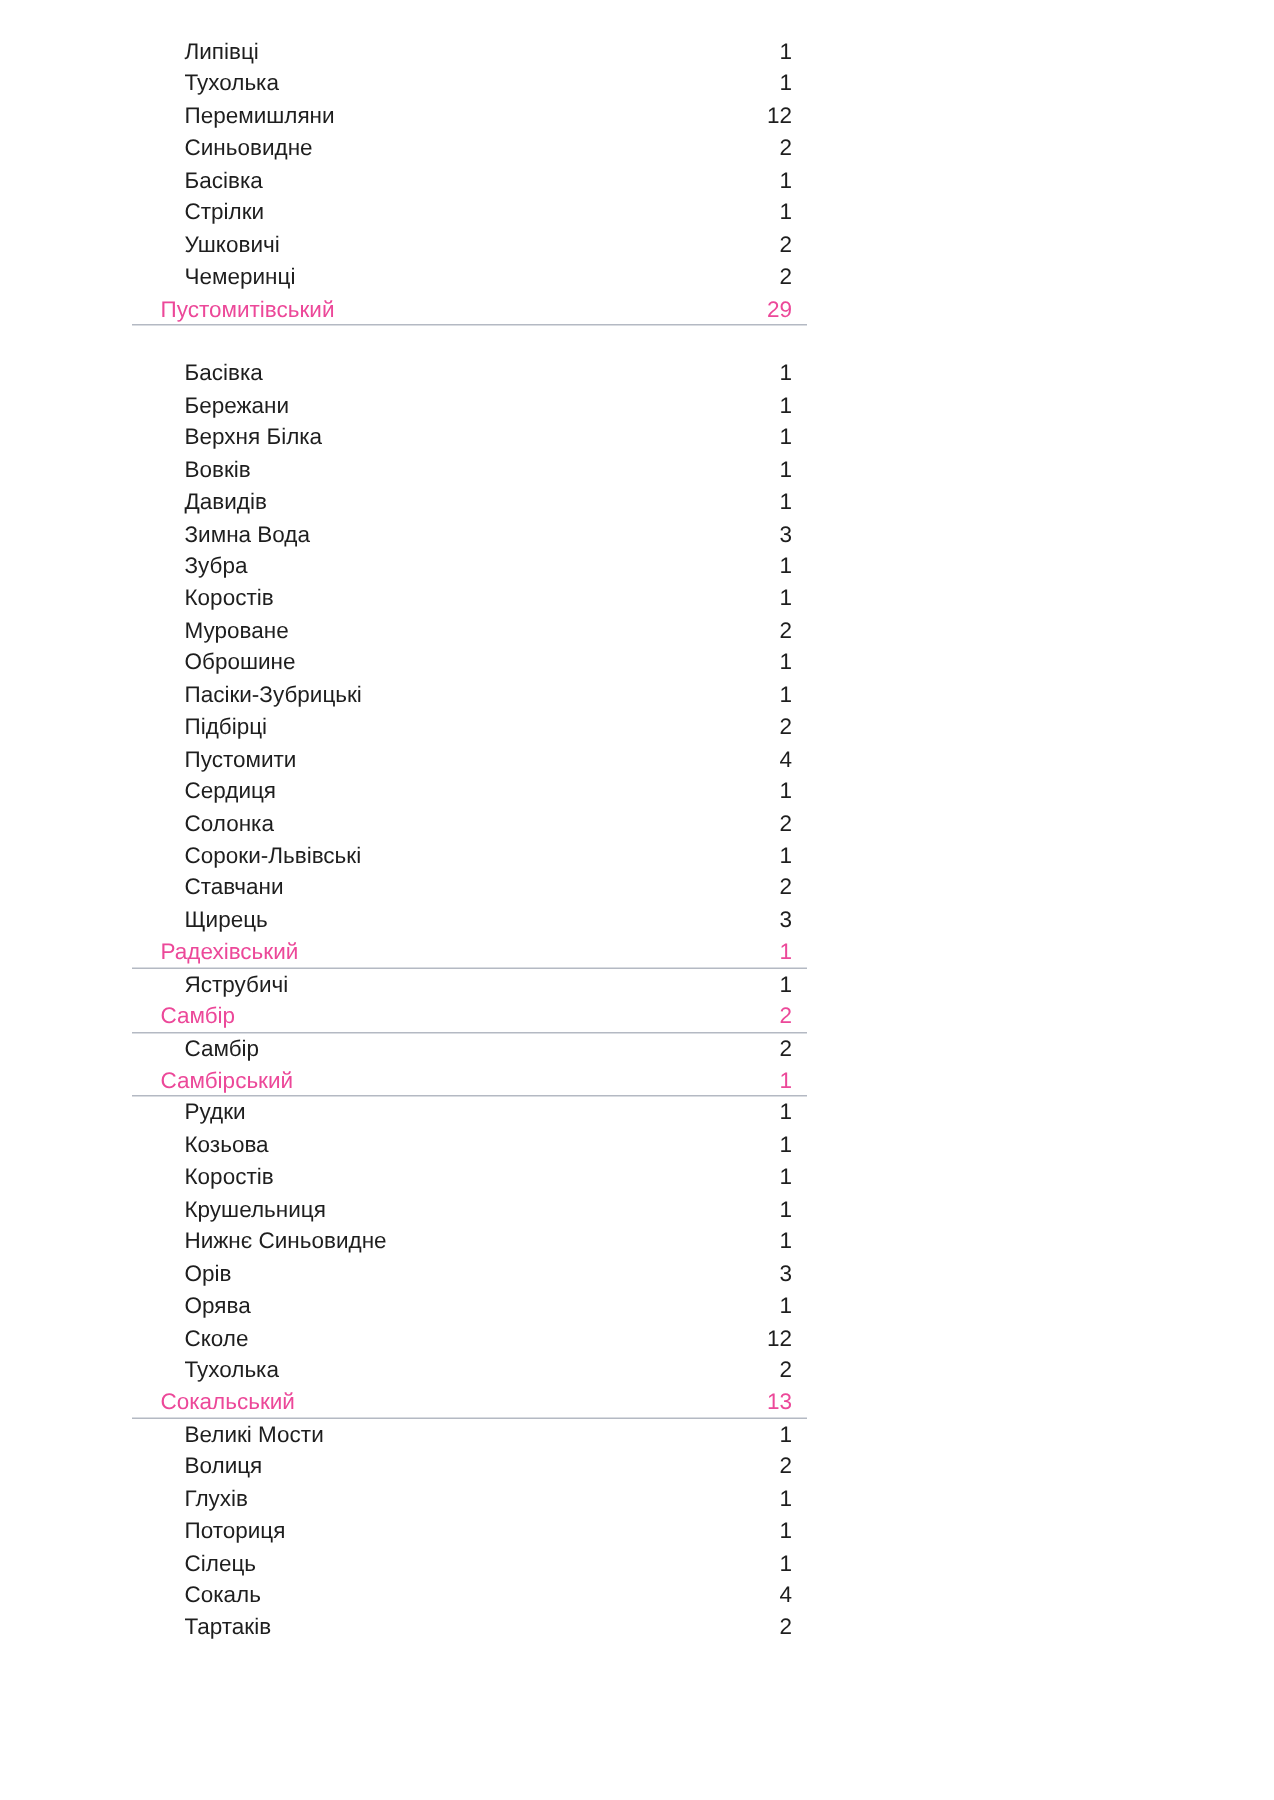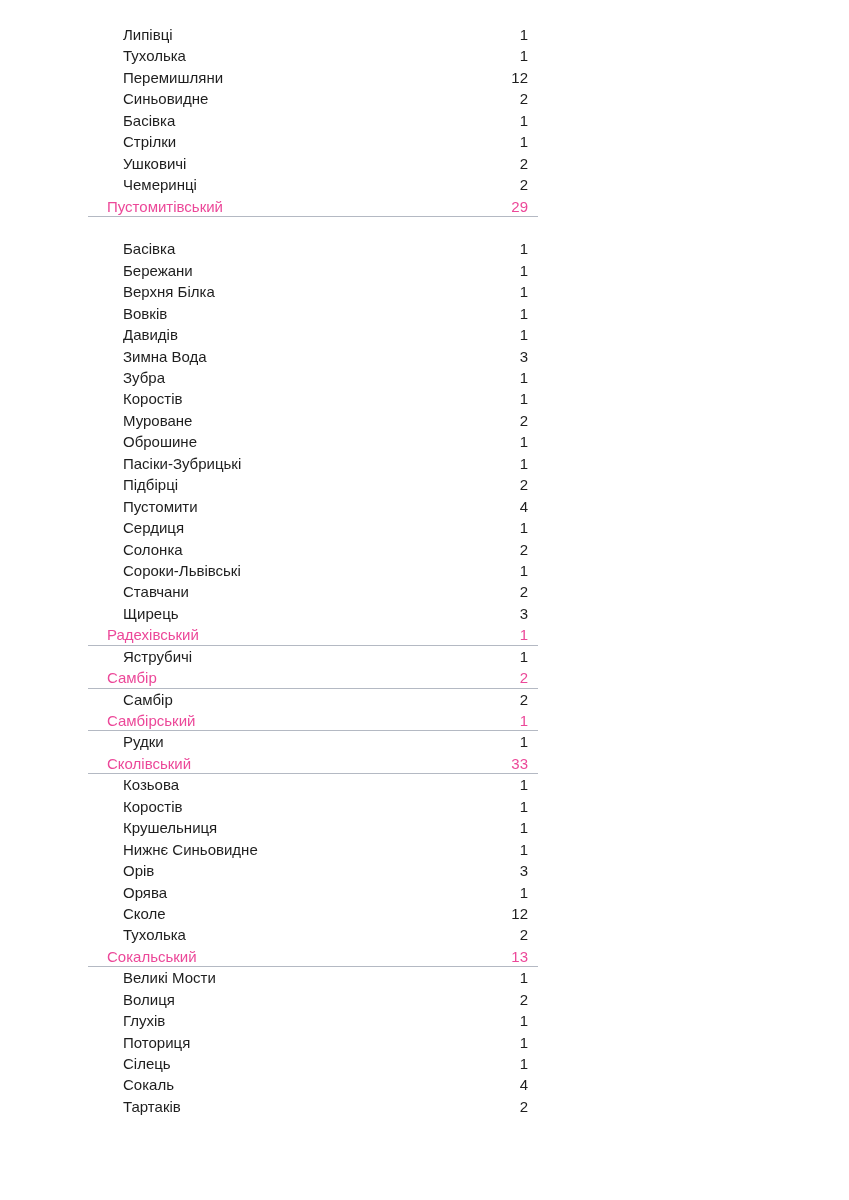--- a/index.html
+++ b/index.html
@@ -191,24 +191,20 @@
         <span class="count">2</span>
       </div>
       <div class="row district">
         <span class="name">Самбірський</span>
         <span class="count">1</span>
       </div>
       <div class="row">
         <span class="name">Рудки</span>
         <span class="count">1</span>
       </div>
-      <div class="row district">
-        <span class="name">Сколівський</span>
-        <span class="count">33</span>
-      </div>
       <div class="row">
         <span class="name">Козьова</span>
         <span class="count">1</span>
       </div>
       <div class="row">
         <span class="name">Коростів</span>
         <span class="count">1</span>
       </div>
       <div class="row">
         <span class="name">Крушельниця</span>

